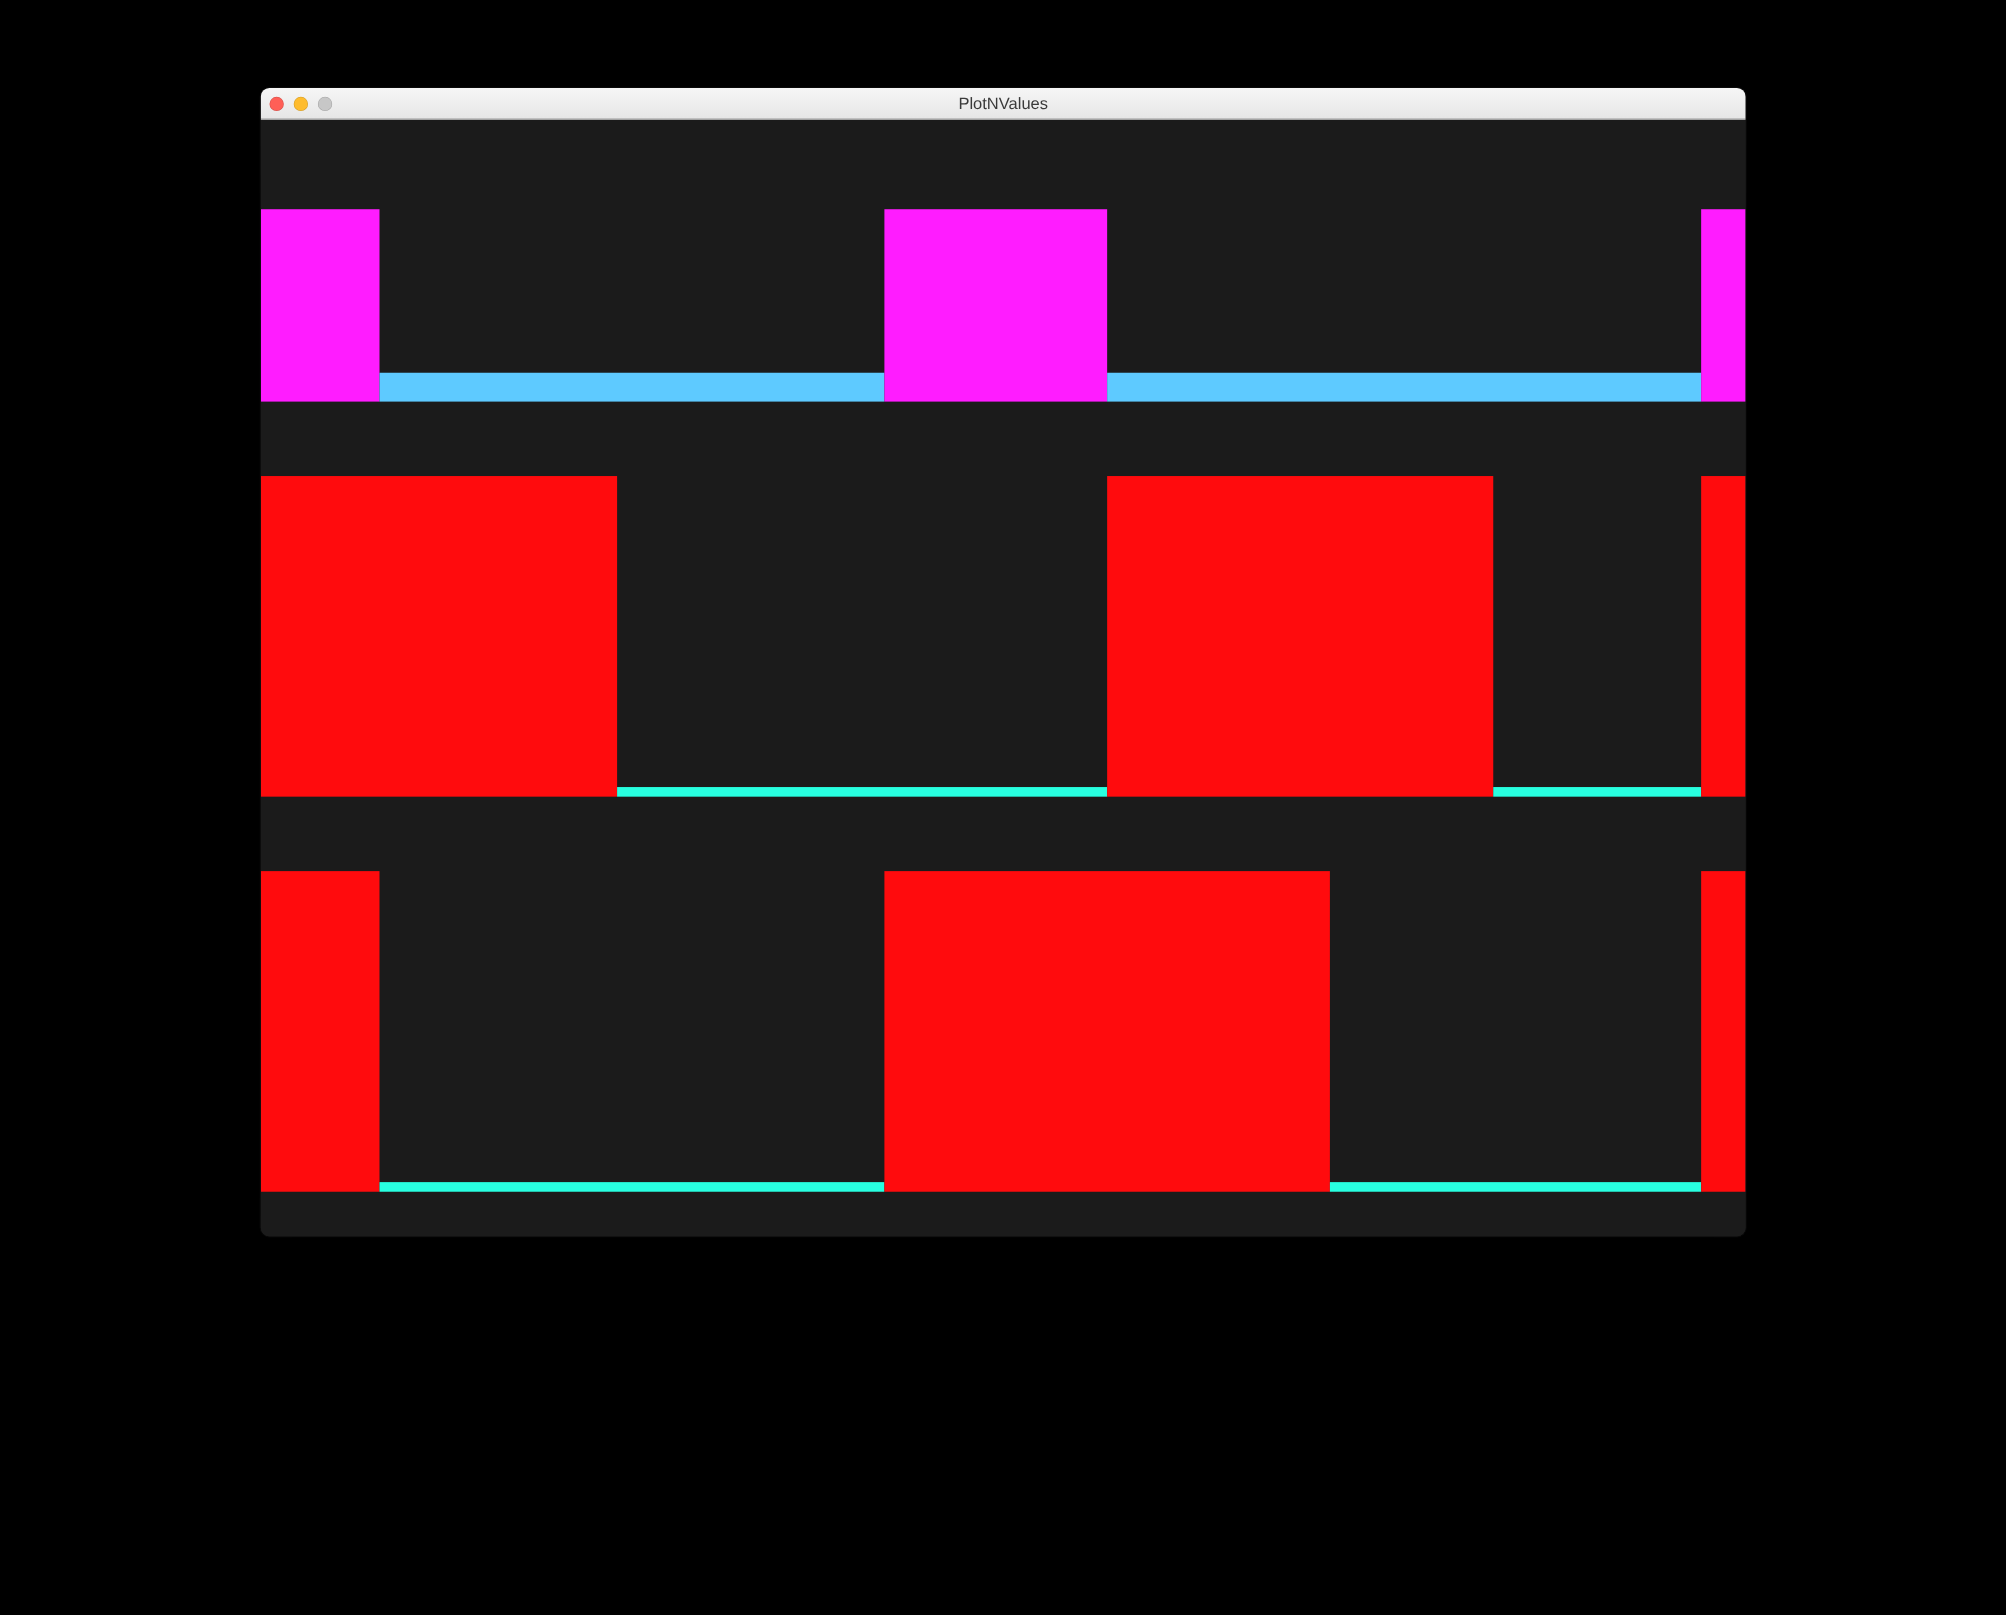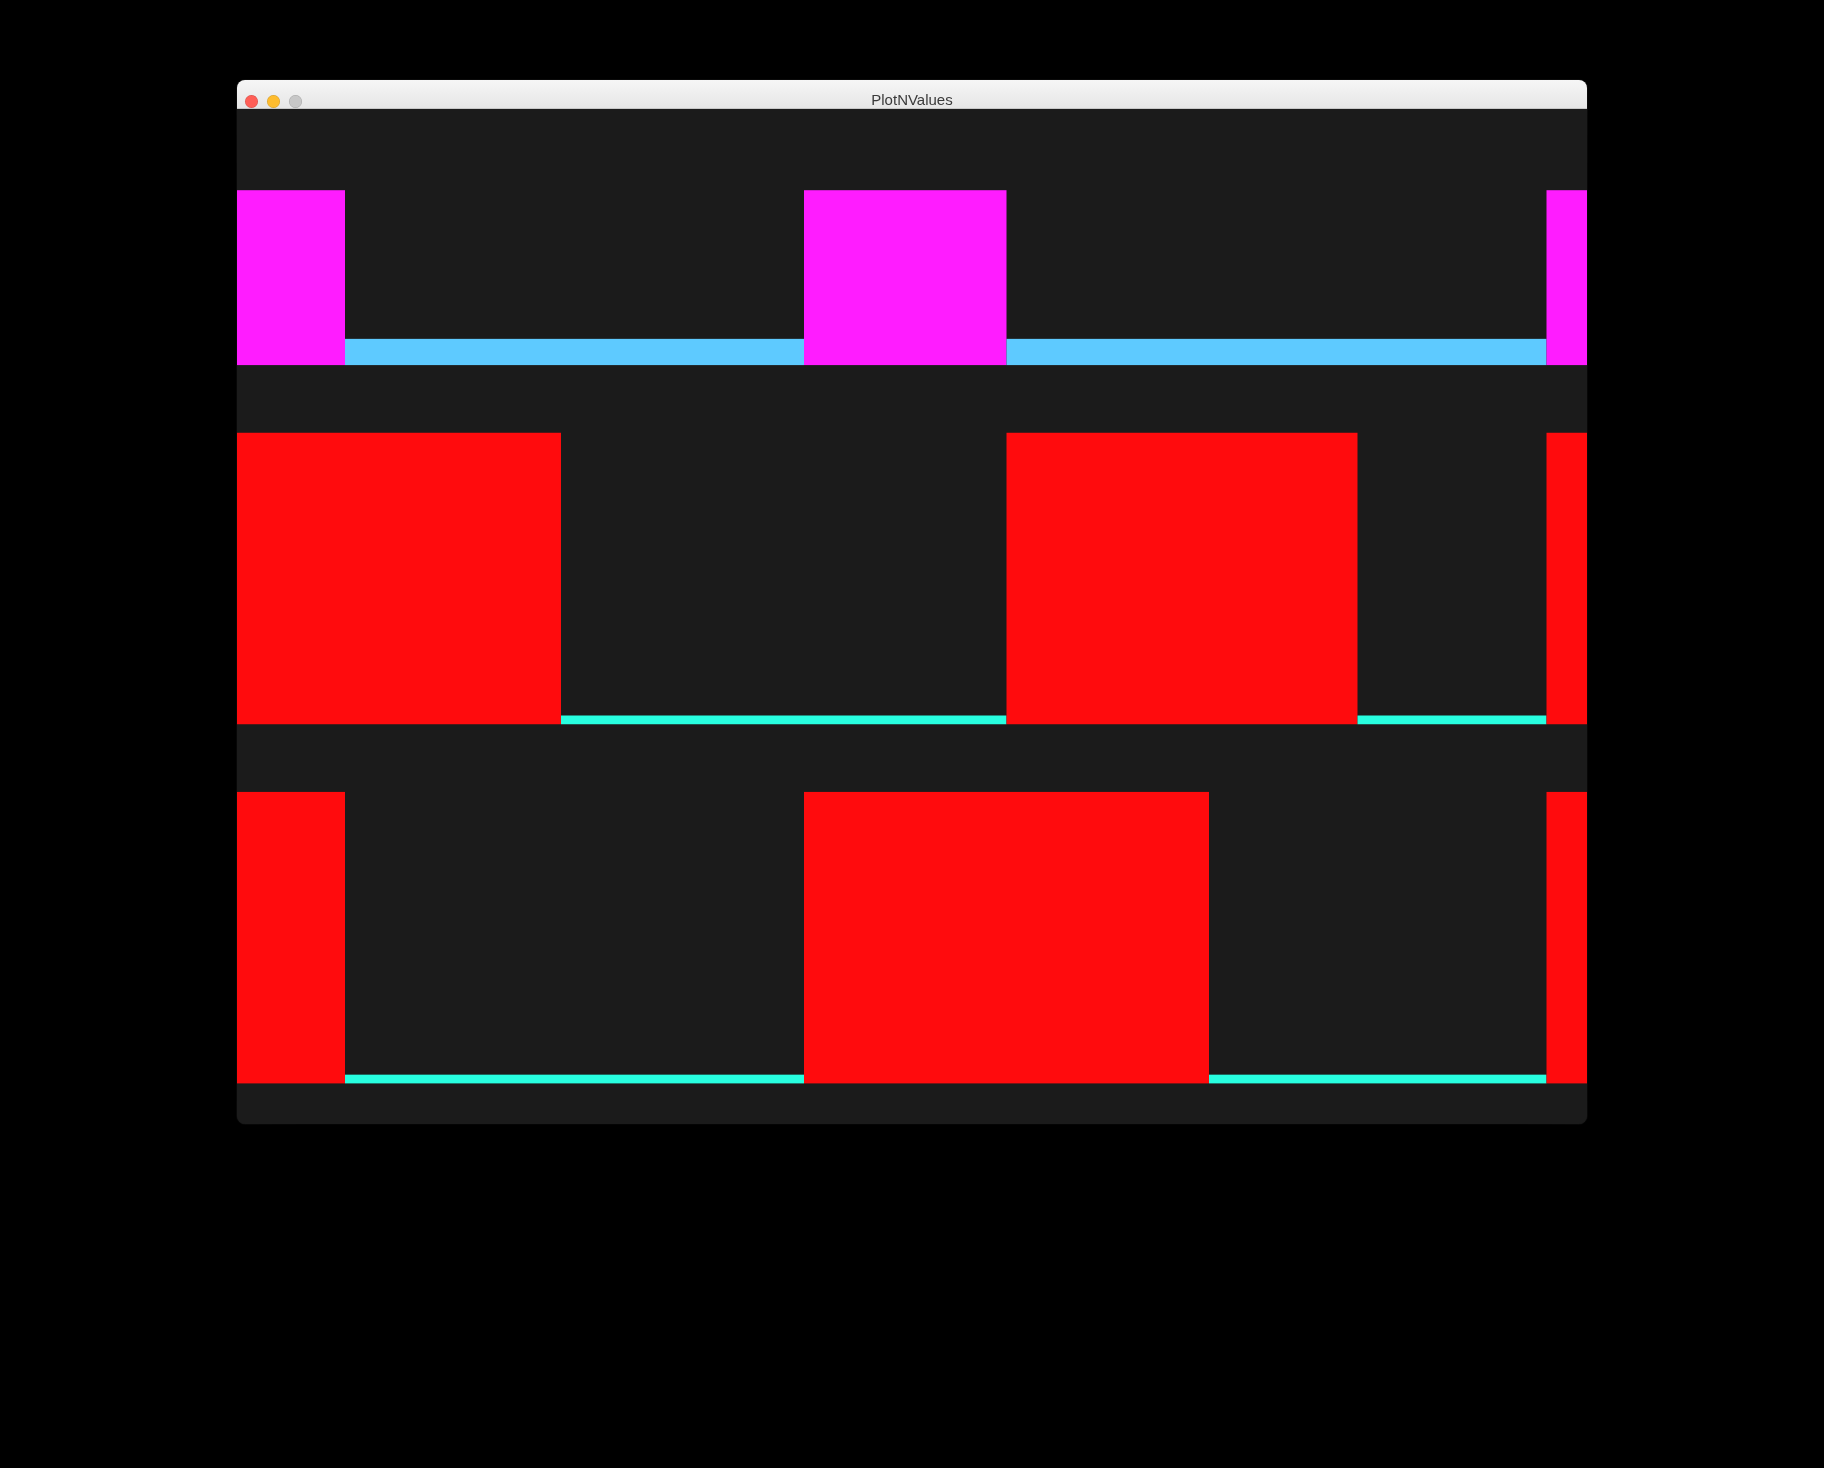--- a/index.html
+++ b/index.html
@@ -29,21 +29,21 @@
     display: flex;
     flex-direction: column;
     overflow: hidden;
   }
   .titlebar {
     height: 28px;
     flex: 0 0 28px;
     background: linear-gradient(#f6f6f6, #e6e6e6);
     border-bottom: 1px solid #c7c7c7;
     display: flex;
-    align-items: flex-end;
+    align-items: center;
     padding: 0 8px;
     position: relative;
   }
   .traffic {
     display: flex;
     align-items: center;
     gap: 9px;
   }
   .traffic .dot {
     width: 13px;

